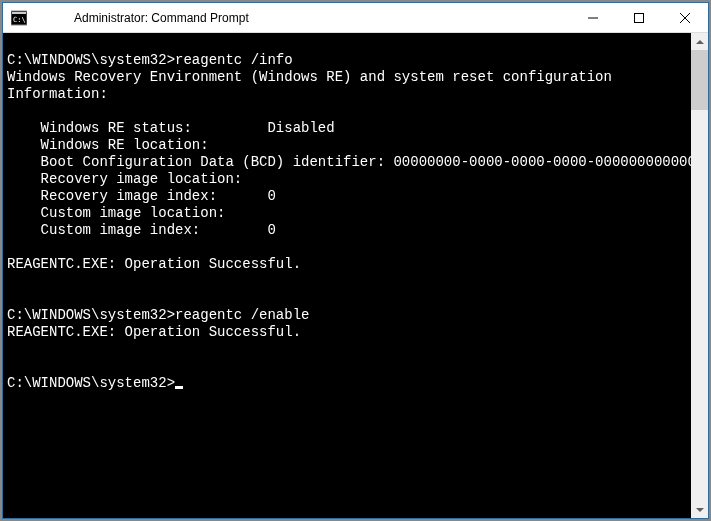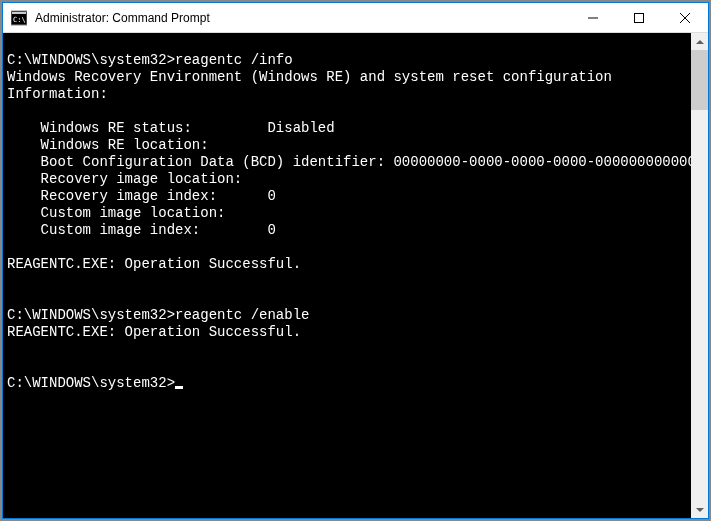--- a/index.html
+++ b/index.html
@@ -36,20 +36,21 @@
       width: 16px;
       height: 16px;
       margin: 0 6px 0 8px;
       display: flex;
       align-items: center;
       justify-content: center;
     }
     .titlebar-title {
       flex: 1;
       padding-left: 2px;
+      margin-left: 39px;
     }
     .window-controls {
       display: flex;
       height: 100%;
     }
     .win-btn {
       width: 46px;
       height: 100%;
       display: flex;
       align-items: center;

